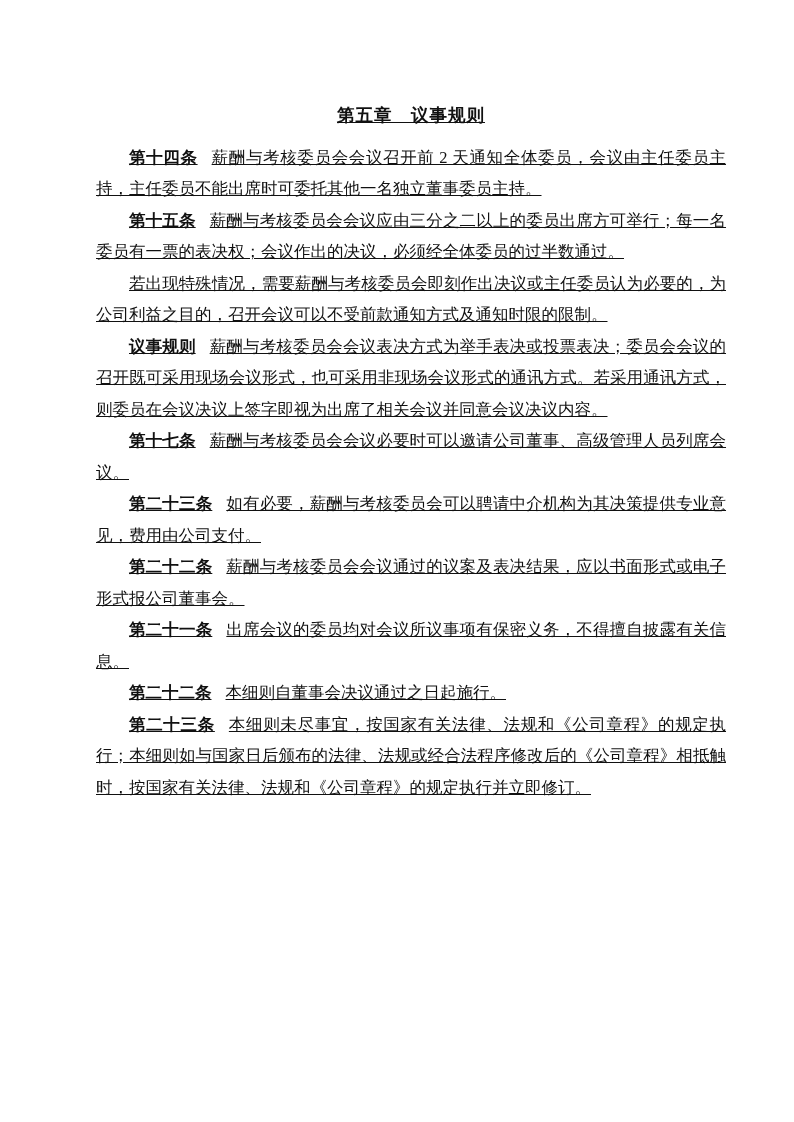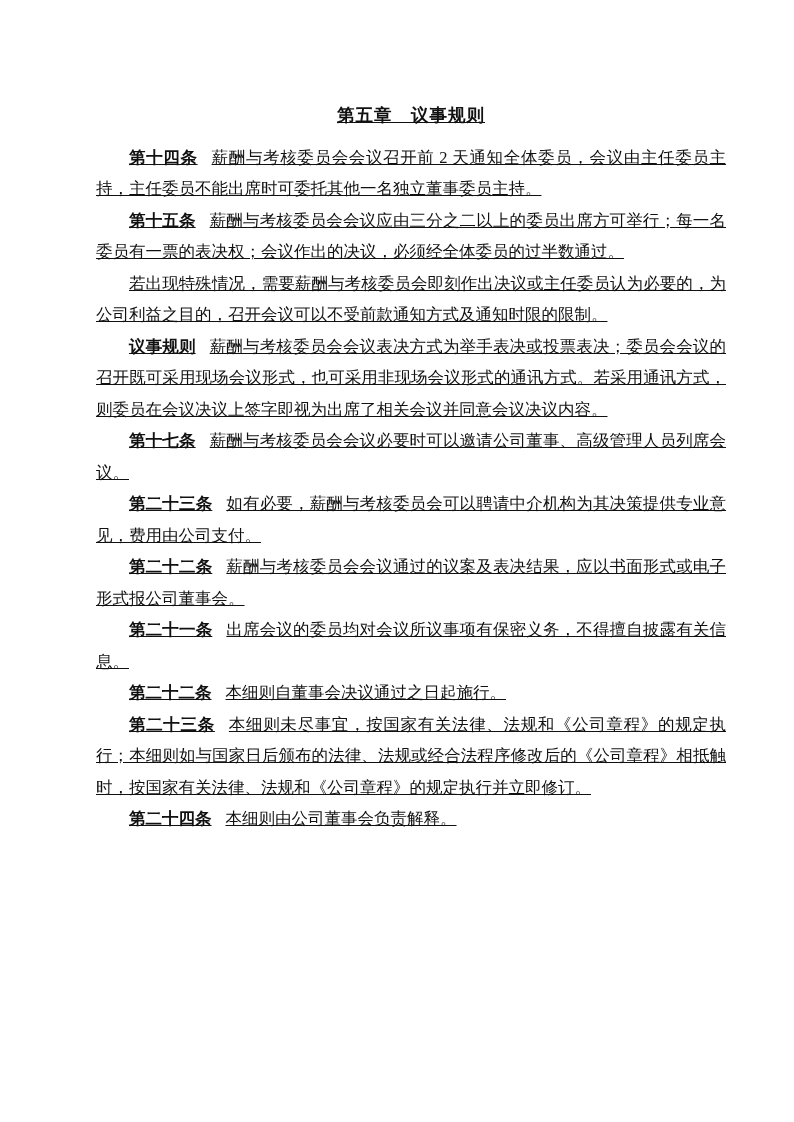--- a/index.html
+++ b/index.html
@@ -90,18 +90,15 @@
 
 
     <p class="article">
       <b class="article-number">第二十二条</b><span>本细则自董事会决议通过之日起施行。</span>
     </p>
 
     <p class="article">
       <b class="article-number">第二十三条</b><span>本细则未尽事宜，按国家有关法律、法规和《公司章程》的规定执行；本细则如与国家日后颁布的法律、法规或经合法程序修改后的《公司章程》相抵触时，按国家有关法律、法规和《公司章程》的规定执行并立即修订。</span>
     </p>
 
-    <p class="article">
-      <b class="article-number">第二十四条</b><span>本细则由公司董事会负责解释。</span>
-    </p>
 
   </div>
 </div>
 
 </body></html>

